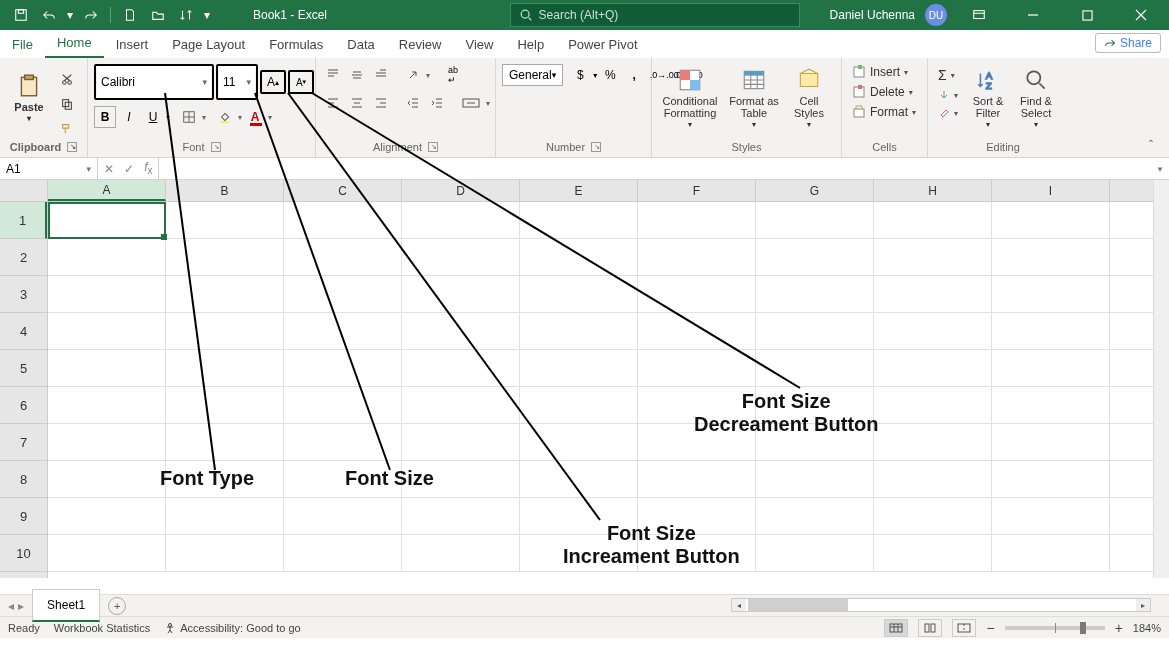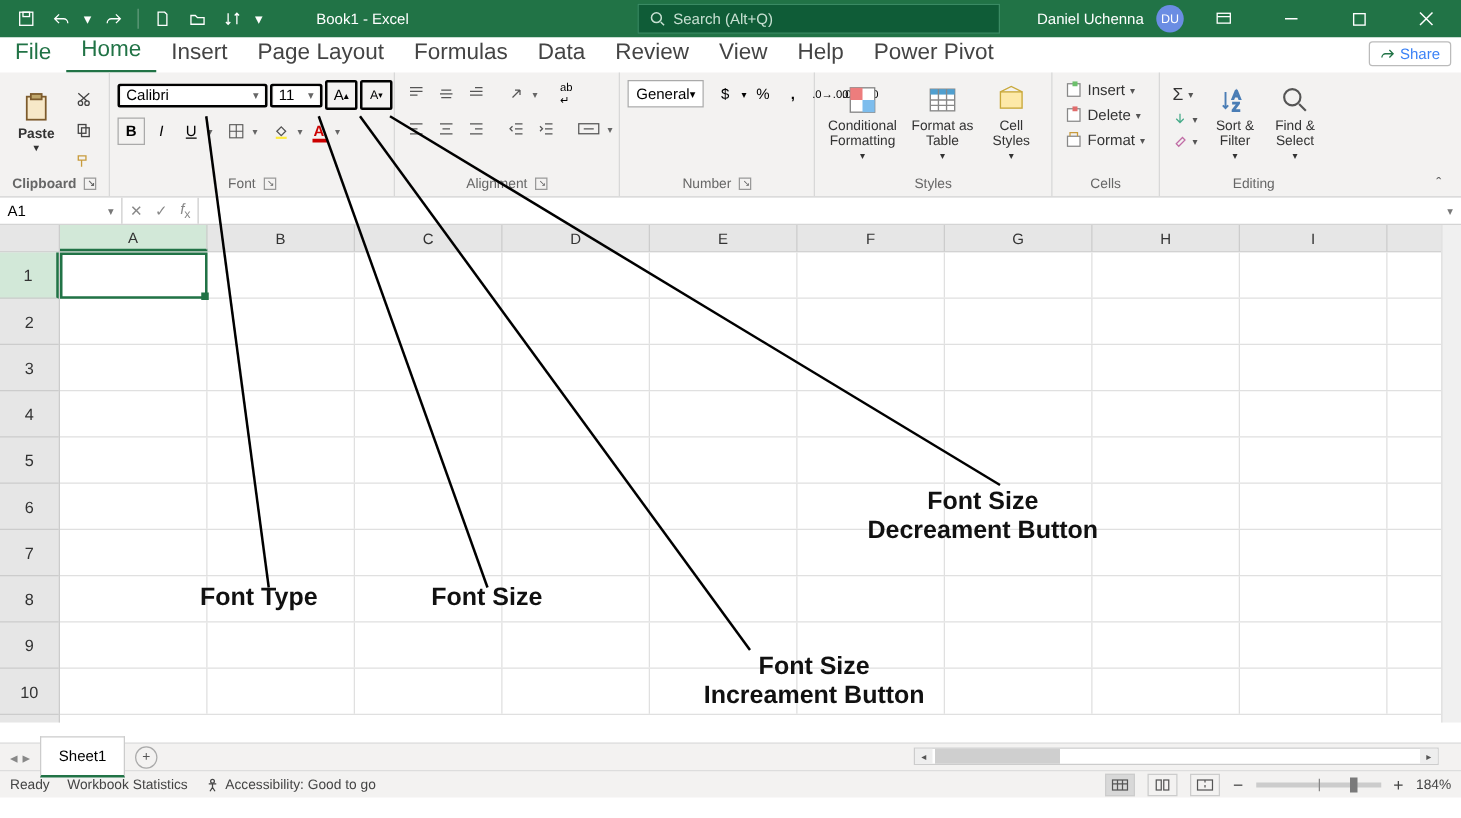--- a/index.html
+++ b/index.html
@@ -12,39 +12,39 @@
 .tb-btn svg { width:14px; height:14px; }
 .tb-sep { width:1px; height:16px; background: rgba(255,255,255,0.3); margin:0 4px; }
 .title-text { flex:1; text-align:left; padding-left:40px; font-size:12px; }
 .search-wrap { width:290px; height:24px; background:#0f5c37; border:1px solid #3a8a63; display:flex; align-items:center; padding:0 8px; gap:6px; color:#c7e0d2; font-size:12px; margin-right:30px;}
 .title-right { display:flex; align-items:center; gap:10px; padding-right:6px; }
 .avatar { width:22px; height:22px; border-radius:50%; background:#6b8de3; color:#fff; display:flex; align-items:center; justify-content:center; font-size:10px; }
 .win-btn { width:44px; height:30px; display:flex; align-items:center; justify-content:center; color:#fff; }
 
 
 .menurow { height: 28px; background:#fff; display:flex; align-items:flex-end; border-bottom:none; position:relative; }
-.menu-item { padding: 6px 12px 6px; font-size:18px; color:#444; }
+.menu-item { padding: 6px 12px 6px; font-size:13px; color:#444; }
 .menu-item.active { color:#217346; border-bottom:2px solid #217346; font-weight: normal;}
 .share { position:absolute; right:8px; top:3px; font-size:12px; color:#3b82f6; border:1px solid #bbb; padding:2px 8px; border-radius:3px; display:flex; gap:4px; align-items:center;}
 
 
 .ribbon { height: 100px; background:#f3f2f1; border-bottom:1px solid #d4d4d4; display:flex; position:relative; }
 .group { display:flex; flex-direction:column; justify-content:space-between; border-right:1px solid #d8d8d8; padding:4px 6px 2px; }
 .group-label { text-align:center; font-size:11px; color:#666; padding-bottom:2px; display:flex; justify-content:center; align-items:center; gap:6px;}
 .group-label .dlg { width:10px; height:10px; border:1px solid #999; font-size:7px; display:inline-flex; justify-content:flex-end; align-items:flex-end; color:#666; }
 .gbody { display:flex; gap:4px; align-items:flex-start; flex:1; padding-top:2px;}
 .btn-lg { display:flex; flex-direction:column; align-items:center; justify-content:center; width:46px; height:68px; font-size:11px; color:#333; gap:2px; text-align:center; line-height:1.1;}
 .btn-lg svg { width:26px; height:26px; }
 .col { display:flex; flex-direction:column; gap:3px; }
 .row { display:flex; gap:2px; align-items:center; }
 .smallbtn { width:22px; height:22px; display:flex; align-items:center; justify-content:center; border:1px solid transparent; }
 .fontbox { height:22px; border:1px solid #aaa; background:#fff; font-size:12px; padding:0 4px; display:flex; align-items:center; justify-content:space-between; }
 .fontbox .arrow { font-size:9px; color:#666; }
 .hlbox { border:2px solid #000; border-radius:2px; padding:0 1px;}
-.hlbox .fontbox { border:none; height:15px; }
+.hlbox .fontbox { border:none; height:32px; }
 .txtbtn { display:flex; align-items:center; gap:4px; font-size:12px; color:#333; padding:1px 4px;}
 .txtbtn .arr { font-size:8px; color:#555;}
 .numfmt { width:142px; height:22px; border:1px solid #aaa; background:#fff; padding:0 6px; display:flex; align-items:center; justify-content:space-between; font-size:12px;}
 
 
 .formulabar { height:22px; display:flex; align-items:stretch; border-bottom:1px solid #d4d4d4; background:#fff; }
 .namebox { width:98px; border-right:1px solid #ccc; display:flex; align-items:center; padding:0 6px; font-size:12px; justify-content:space-between;}
 .fb-btns { display:flex; align-items:center; border-right:1px solid #ccc; padding:0 6px; gap:10px; color:#888; }
 .fb-input { flex:1; padding:0 6px; }
 .fb-expand { width:18px; display:flex; align-items:center; justify-content:center; color:#777; font-size:9px;}

